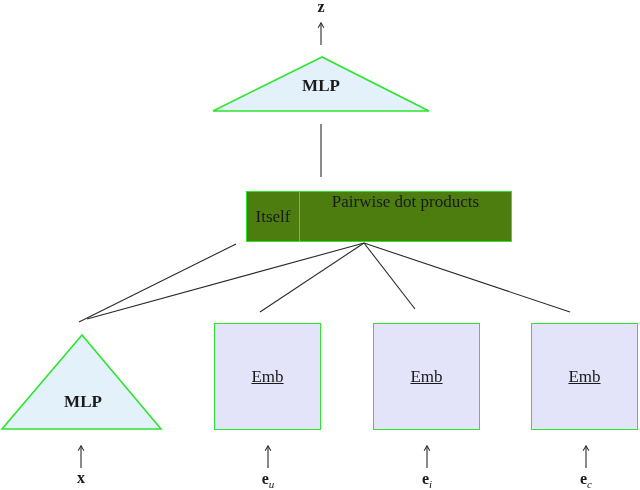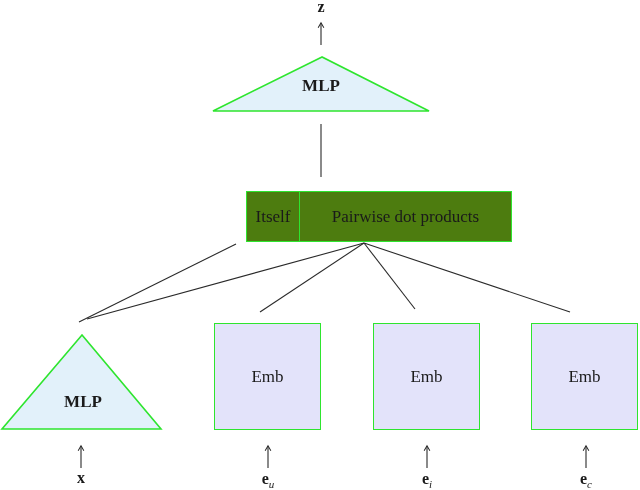--- a/index.html
+++ b/index.html
@@ -32,32 +32,33 @@
     display: flex;
   }
   .itself-cell {
     width: 52px;
     border-right: 1.5px solid #2ee52e;
     display: flex; align-items: center; justify-content: center;
     font-size: 17px;
   }
   .pairwise-cell {
     flex: 1;
-    display: flex; align-items: center; justify-content: center;
+    display: flex; justify-content: center;
     font-size: 17px;
   }
   .emb-box {
     position: absolute;
     top: 323px;
     width: 107px; height: 107px;
     box-sizing: border-box;
     border: 1.5px solid #2ee52e;
     background: #e3e3fa;
     display: flex; align-items: center; justify-content: center;
     font-size: 17px;
+    text-decoration: underline;
   }
 </style>
 </head>
 <body>
 
 <div class="canvas" style="background: rgb(255, 255, 255);">
 
   <svg class="layer" viewBox="0 0 640 490">
     <defs>
       <marker id="arrowhead" viewBox="0 0 10 10" refX="7.5" refY="5" markerWidth="6.5" markerHeight="6.5" orient="auto">

